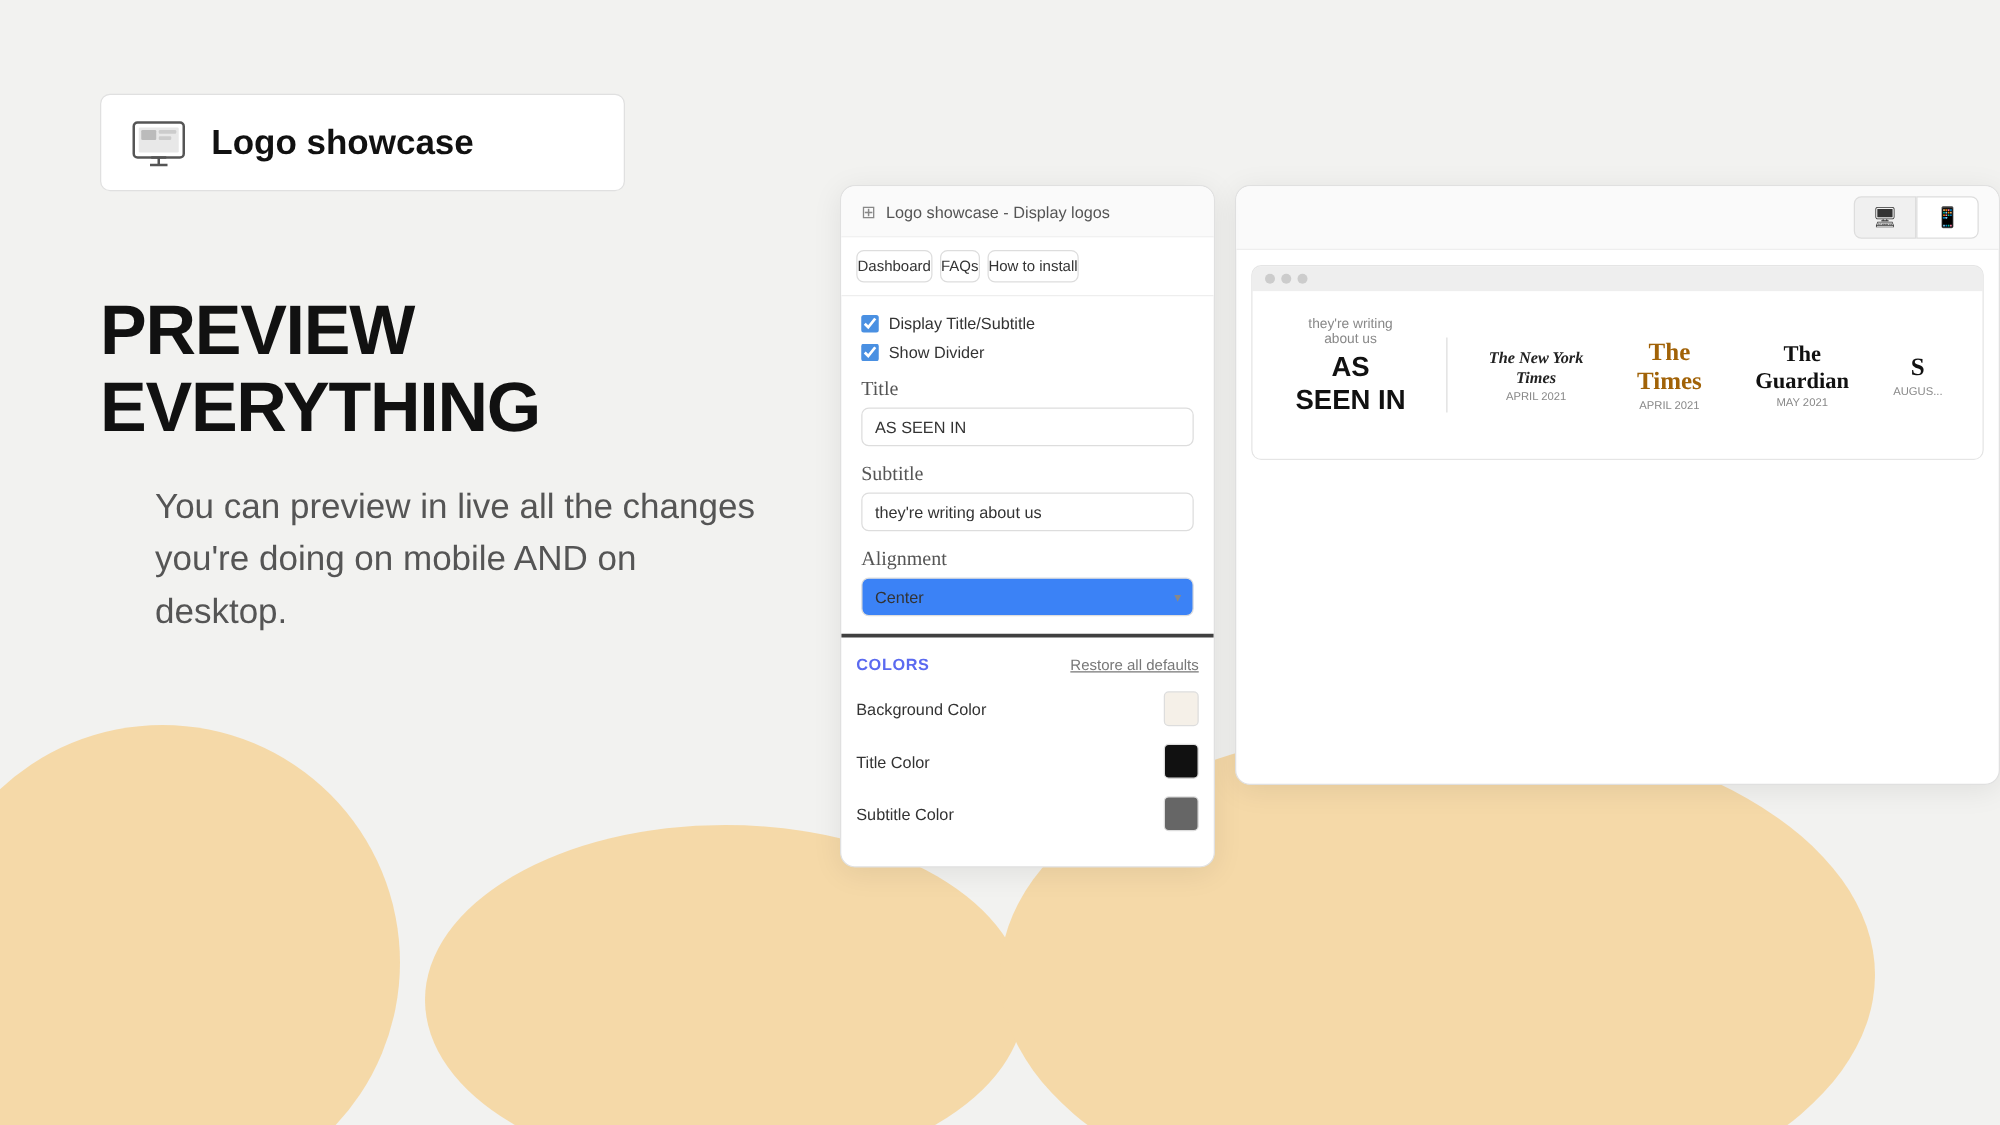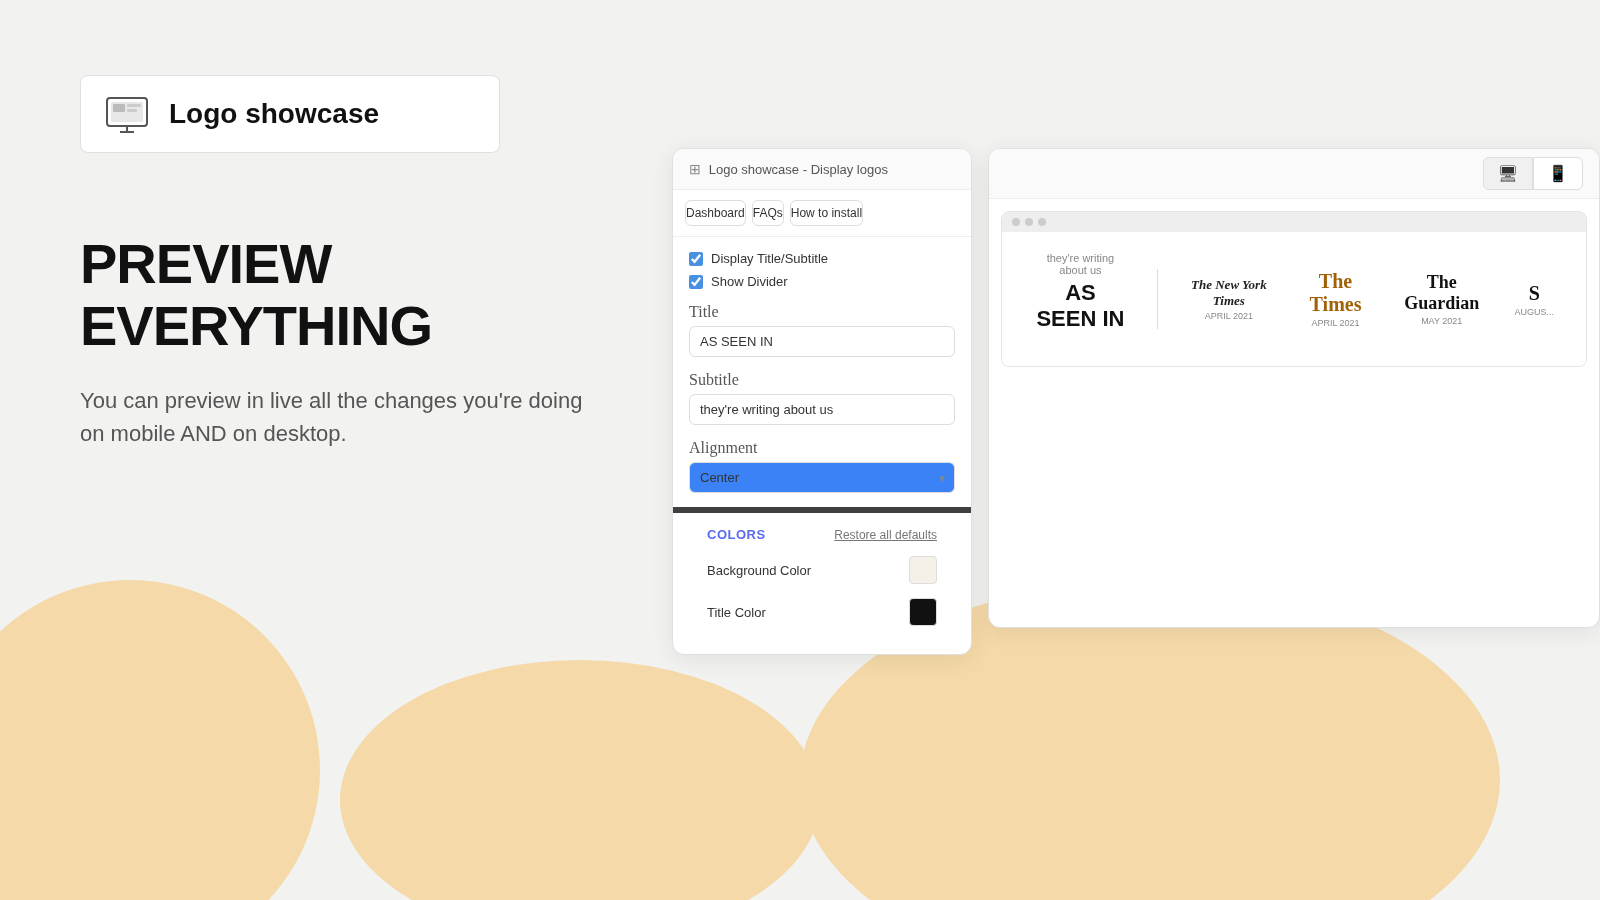--- a/index.html
+++ b/index.html
@@ -79,24 +79,25 @@
 
     .preview-heading {
       font-size: 56px;
       font-weight: 900;
       color: #111;
       line-height: 1.1;
       margin-bottom: 28px;
       letter-spacing: -1px;
     }
     .preview-body {
-      font-size: 22px;
+      font-size: 28px;
       color: #555;
       line-height: 1.5;
       max-width: 520px;
+      margin-left: 44px;
     }
 
     
     .settings-panel {
       position: absolute;
       top: 148px;
       left: 672px;
       width: 300px;
       background: #fff;
       border-radius: 12px;
@@ -202,22 +203,22 @@
       position: absolute;
       right: 10px;
       top: 50%;
       transform: translateY(-50%);
       color: #888;
       pointer-events: none;
       font-size: 11px;
     }
 
     .colors-section {
-      padding: 14px 34px;
-      border-top: 6px solid #404040;
+      padding: 14px 12px;
+      border-top: 3px solid #404040;
     }
     .colors-header {
       display: flex;
       justify-content: space-between;
       align-items: center;
       margin-bottom: 14px;
     }
     .colors-title {
       font-size: 13px;
       font-weight: 700;
@@ -455,20 +456,24 @@
     <div class="color-row">
       <span class="color-row-label">Background Color</span>
       <div class="color-swatch" style="background: #f5f0e8;"></div>
     </div>
 
     <div class="color-row">
       <span class="color-row-label">Title Color</span>
       <div class="color-swatch" style="background: #111111;"></div>
     </div>
 
+    <div class="color-row">
+      <span class="color-row-label">Subtitle Color</span>
+      <div class="color-swatch" style="background: #666666;"></div>
+    </div>
   </div>
 </div>
 
 <div class="preview-window">
   <div class="preview-device-bar">
     <button class="device-btn active">🖥</button>
     <button class="device-btn">📱</button>
   </div>
 
   <div class="preview-browser">

